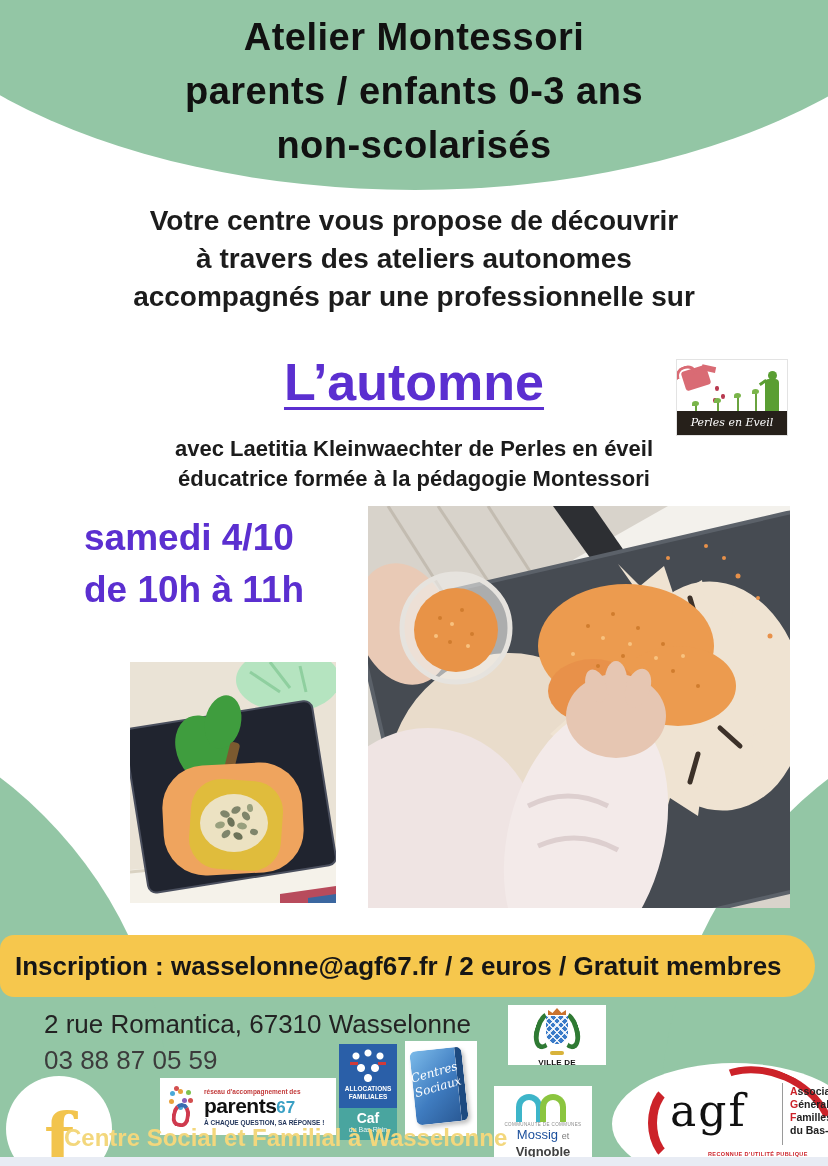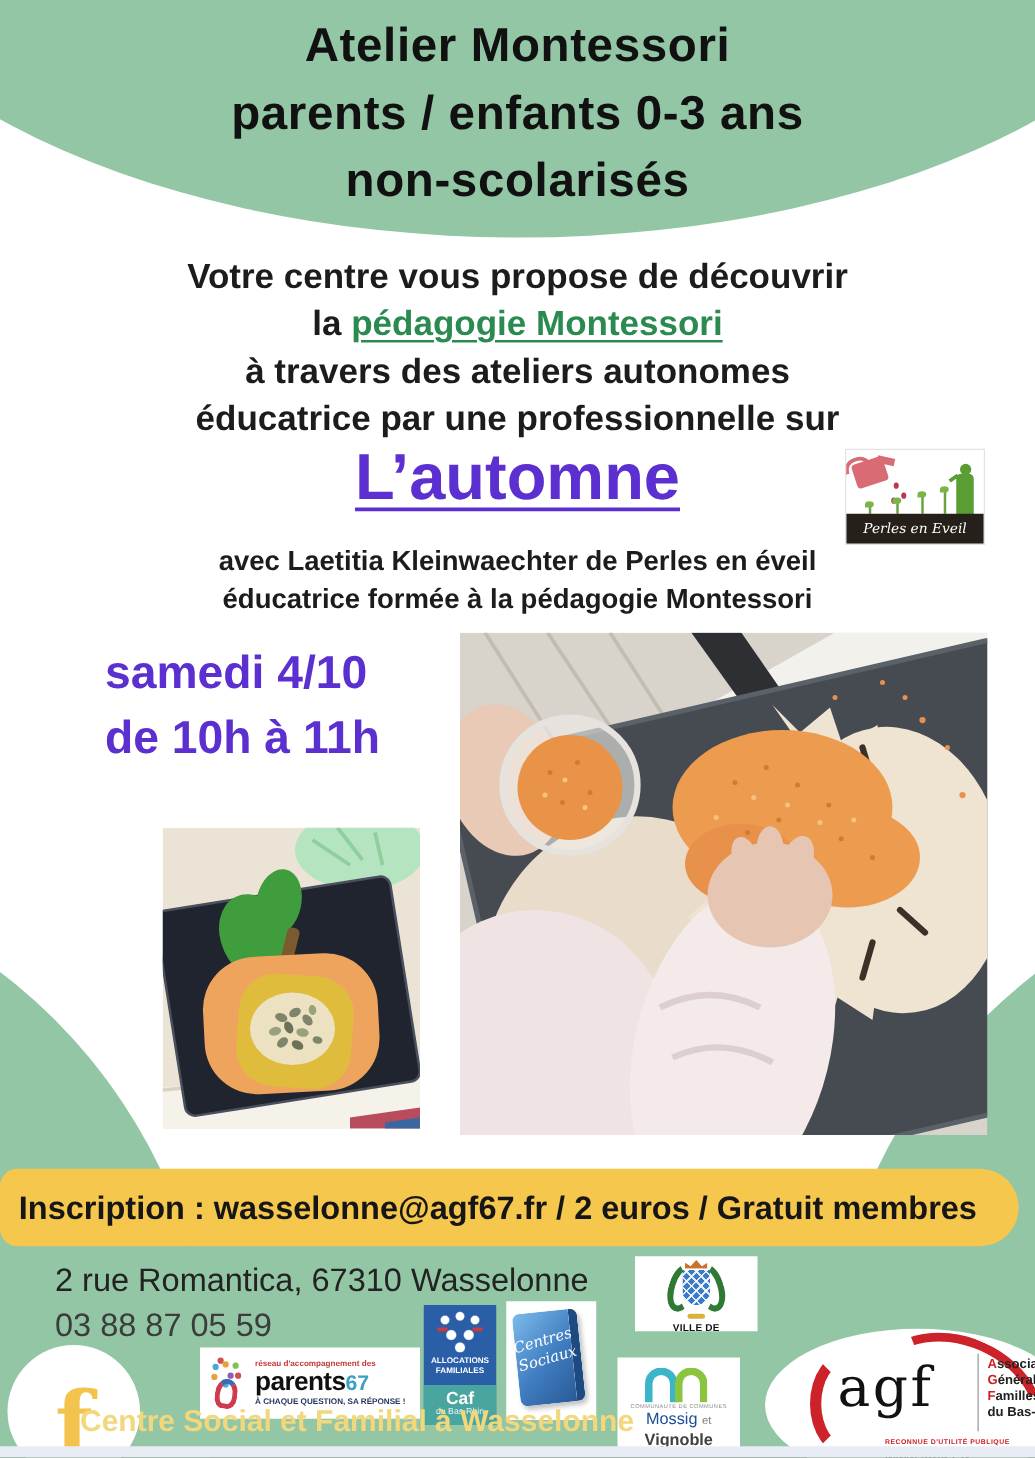--- a/index.html
+++ b/index.html
@@ -164,23 +164,22 @@
   <div class="green-wedge wedge-right"></div>
 
   <div class="title-block">
     <div class="title-line">Atelier Montessori</div>
     <div class="title-line">parents / enfants 0-3 ans</div>
     <div class="title-line">non-scolarisés</div>
   </div>
 
   <div class="intro">
     <div class="intro-line">Votre centre vous propose de découvrir</div>
-    <div class="intro-line"><span>la </span><span class="intro-link">pédagogie Montessori</span></div>
     <div class="intro-line">à travers des ateliers autonomes</div>
-    <div class="intro-line">éducatrice par une professionnelle sur</div>
+    <div class="intro-line">accompagnés par une professionnelle sur</div>
   </div>
 
   <div class="automne">L’automne</div>
 
   <div class="perles">
     <div class="pl-can"></div>
     <div class="pl-drop d1"></div>
     <div class="pl-drop d2"></div>
     <div class="pl-drop d3"></div>
     <div class="pl-sprout s1"></div>

